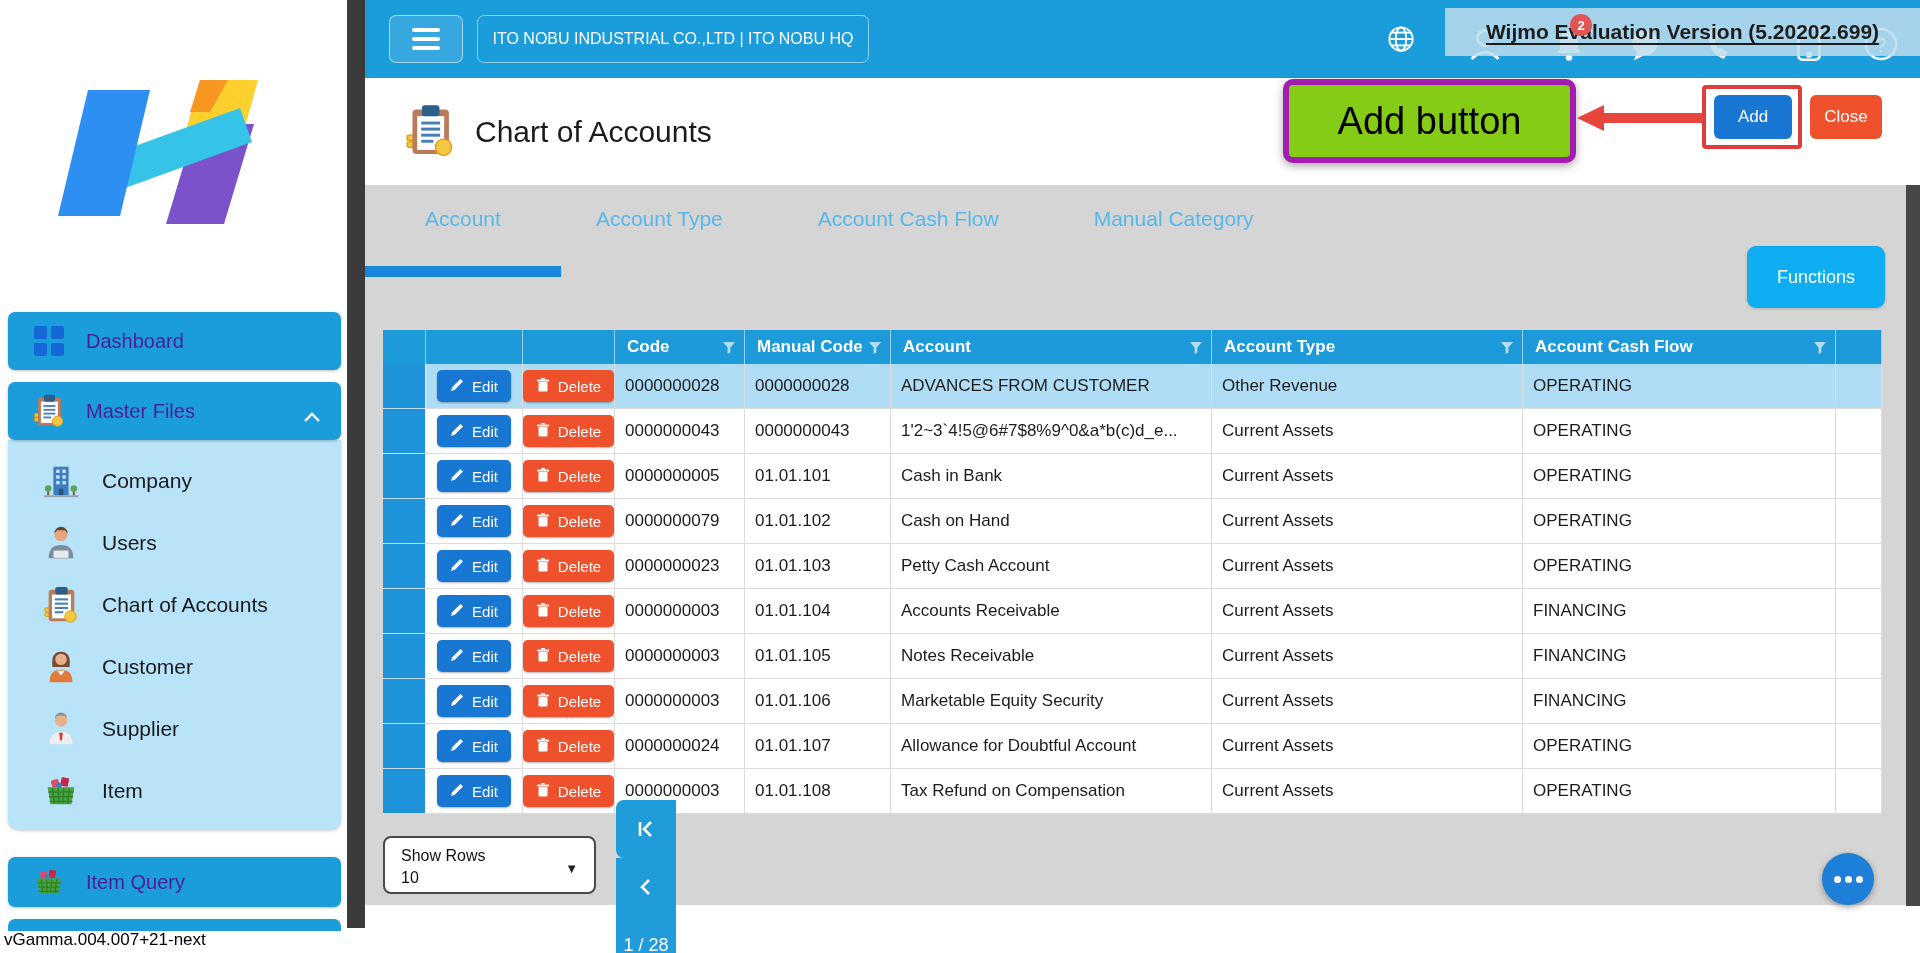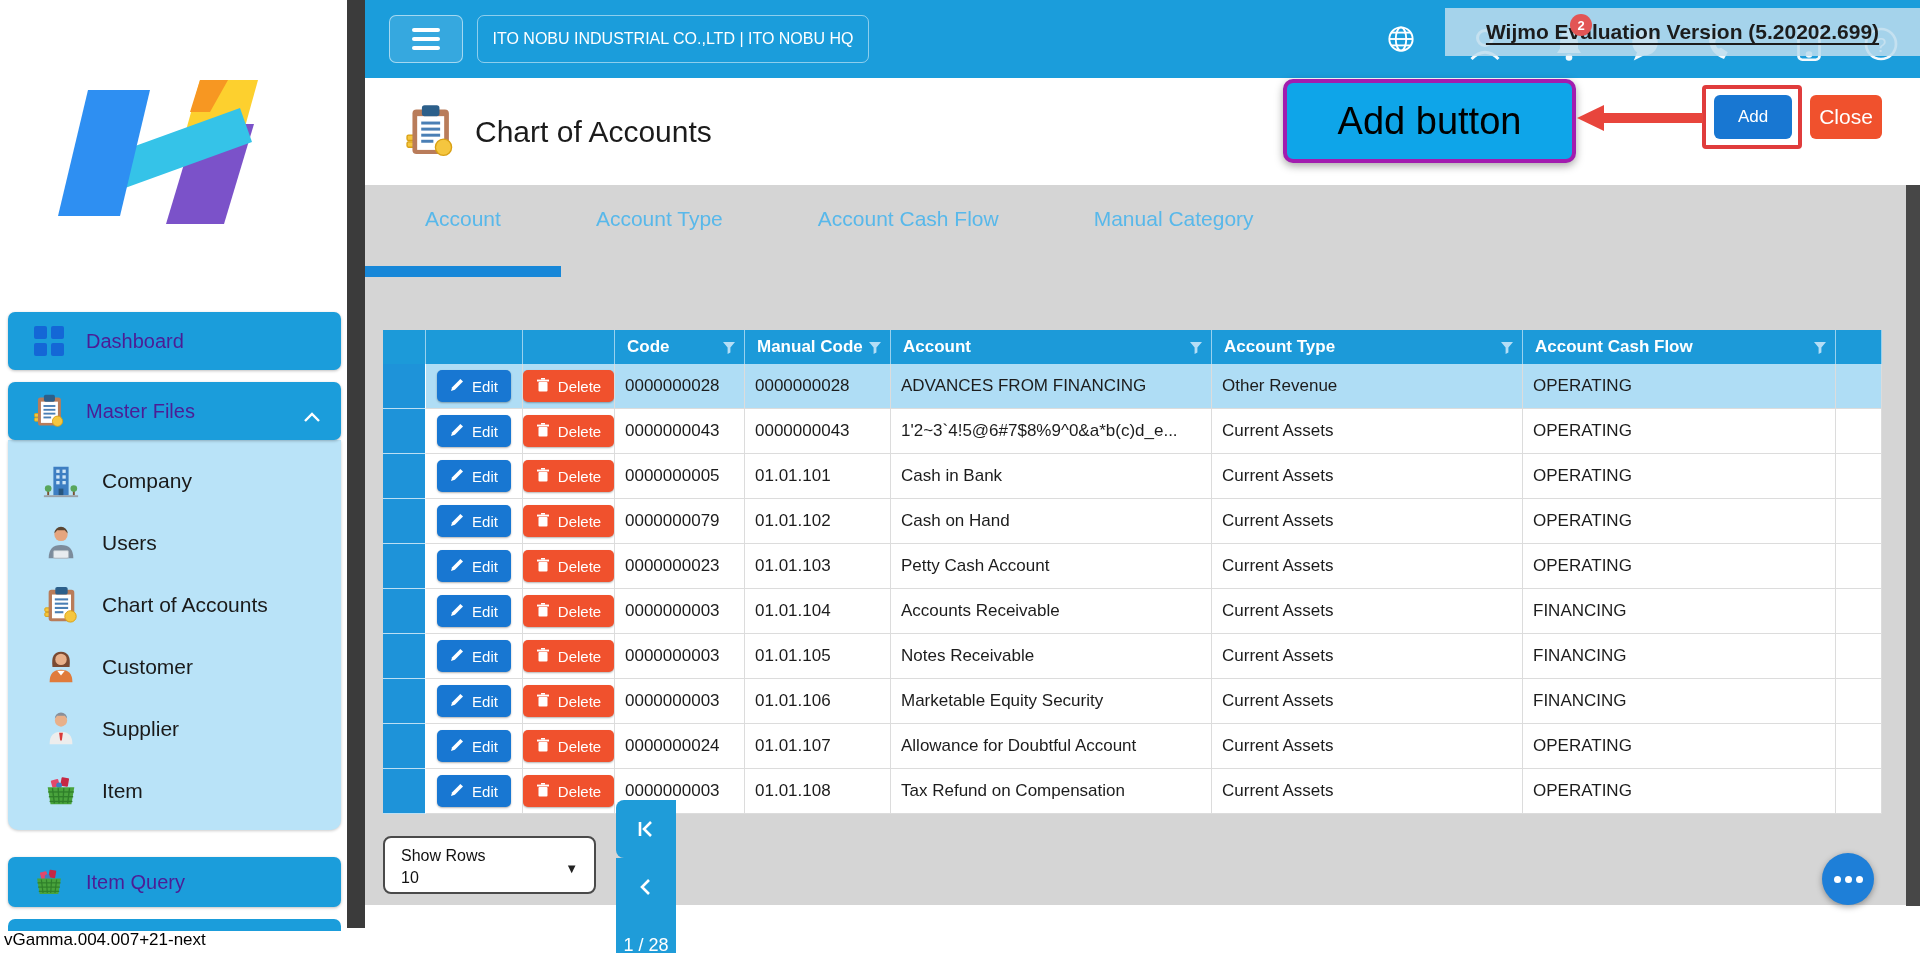--- a/index.html
+++ b/index.html
@@ -42,31 +42,31 @@
   #eval-banner{left:1080px;top:8px;width:475px;height:48px;background:rgba(189,220,238,.86);
     z-index:2;display:flex;align-items:center;justify-content:center;cursor:pointer;}
   #eval-banner span{font-size:21px;font-weight:bold;color:#1c1c1c;text-decoration:underline;text-underline-offset:4px;}
   #notif-badge{left:1205px;top:14px;width:22px;height:22px;border-radius:50%;background:#E25555;z-index:3;
     color:#fff;font-size:13px;display:flex;align-items:center;justify-content:center;font-weight:bold;}
 
   
   #titlebar{left:365px;top:78px;width:1555px;height:107px;background:#fff;}
   #title-icon{left:38px;top:26px;width:54px;height:54px;}
   #page-title{left:110px;top:0;height:107px;display:flex;align-items:center;font-size:30px;color:#1b1b1b;}
-  #callout{left:918px;top:1px;width:293px;height:84px;background:#0ea5e9;border:4px solid #a21caf;border-radius:10px;
+  #callout{left:918px;top:1px;width:293px;height:84px;background:#84cc16;border:6px solid #a21caf;border-radius:10px;
     box-shadow:0 3px 8px rgba(0,0,0,.35);display:flex;align-items:center;justify-content:center;
     font-size:38px;color:#000;z-index:4;}
   #arrow-head{left:1212px;top:27px;width:0;height:0;border-top:13px solid transparent;
     border-bottom:13px solid transparent;border-right:27px solid var(--annred);z-index:4;}
   #arrow-shaft{left:1238px;top:35px;width:100px;height:10px;background:var(--annred);z-index:4;}
   #red-box{left:1337px;top:7px;width:100px;height:64px;border:4px solid #E03C3C;border-radius:4px;z-index:3;}
   #add-btn{left:1349px;top:17px;width:78px;height:44px;background:var(--edit);border:none;border-radius:6px;
     color:#fff;font-size:17px;cursor:pointer;}
   #close-btn{left:1445px;top:17px;width:72px;height:44px;background:var(--del);border:none;border-radius:6px;
-    color:#fff;font-size:21px;cursor:pointer;}
+    color:#fff;font-size:17px;cursor:pointer;}
 
   
   #content{left:365px;top:185px;width:1541px;height:720px;background:var(--contentbg);}
   #tabs-row{left:60px;top:22px;display:flex;}
   .tab{font-size:21px;color:var(--tabtext);margin-right:95px;cursor:pointer;white-space:nowrap;}
   #tab-underline{left:0;top:81px;width:196px;height:11px;background:var(--underline);}
   #functions-btn{left:1382px;top:61px;width:138px;height:62px;background:var(--fn);border:none;border-radius:9px;
     color:#fff;font-size:18px;cursor:pointer;box-shadow:0 1px 3px rgba(0,0,0,.2);}
 
   
@@ -336,20 +336,21 @@
   </div>
 
   <div id="content" class="abs">
     <div id="tabs-row" class="abs">
         <div class="tab active">Account</div>
         <div class="tab">Account Type</div>
         <div class="tab">Account Cash Flow</div>
         <div class="tab">Manual Category</div>
       </div>
     <div id="tab-underline" class="abs"></div>
+    <button id="functions-btn" class="abs">Functions</button>
 
     <div id="tbl" class="abs">
         <div class="trow">
           <div class="th"></div>
           <div class="th"></div>
           <div class="th"></div>
           <div class="th">
             <span>Code</span>
             <span class="funnel"><svg viewBox="0 0 14 14">
                 <path d="M1,1 h12 l-4.6,5.5 v5 l-2.8,1.5 v-6.5 z" fill="#C6E6F8" opacity="0.9"></path>
@@ -396,21 +397,21 @@
               <span><svg viewBox="0 0 12 14">
                   <rect x="1.5" y="4" width="9" height="9.5" rx="1" fill="#fff"></rect>
                   <rect x="0" y="1.6" width="12" height="1.9" fill="#fff"></rect>
                   <rect x="4" y="0" width="4" height="1.6" fill="#fff"></rect>
                 </svg></span>
               <span>Delete</span>
             </button>
           </div>
           <div class="td">0000000028</div>
           <div class="td">0000000028</div>
-          <div class="td">ADVANCES FROM FINANCING</div>
+          <div class="td">ADVANCES FROM CUSTOMER</div>
           <div class="td">Other Revenue</div>
           <div class="td">OPERATING</div>
           <div class="td"></div>
         </div>
         <div class="trow">
           <div class="td rowsel"></div>
           <div class="td actcell">
             <button class="rbtn edit">
               <span><svg viewBox="0 0 14 14">
                   <path d="M1,13 l1.2,-3.8 8.2,-8.2 2.6,2.6 -8.2,8.2 z" fill="#fff"></path>

